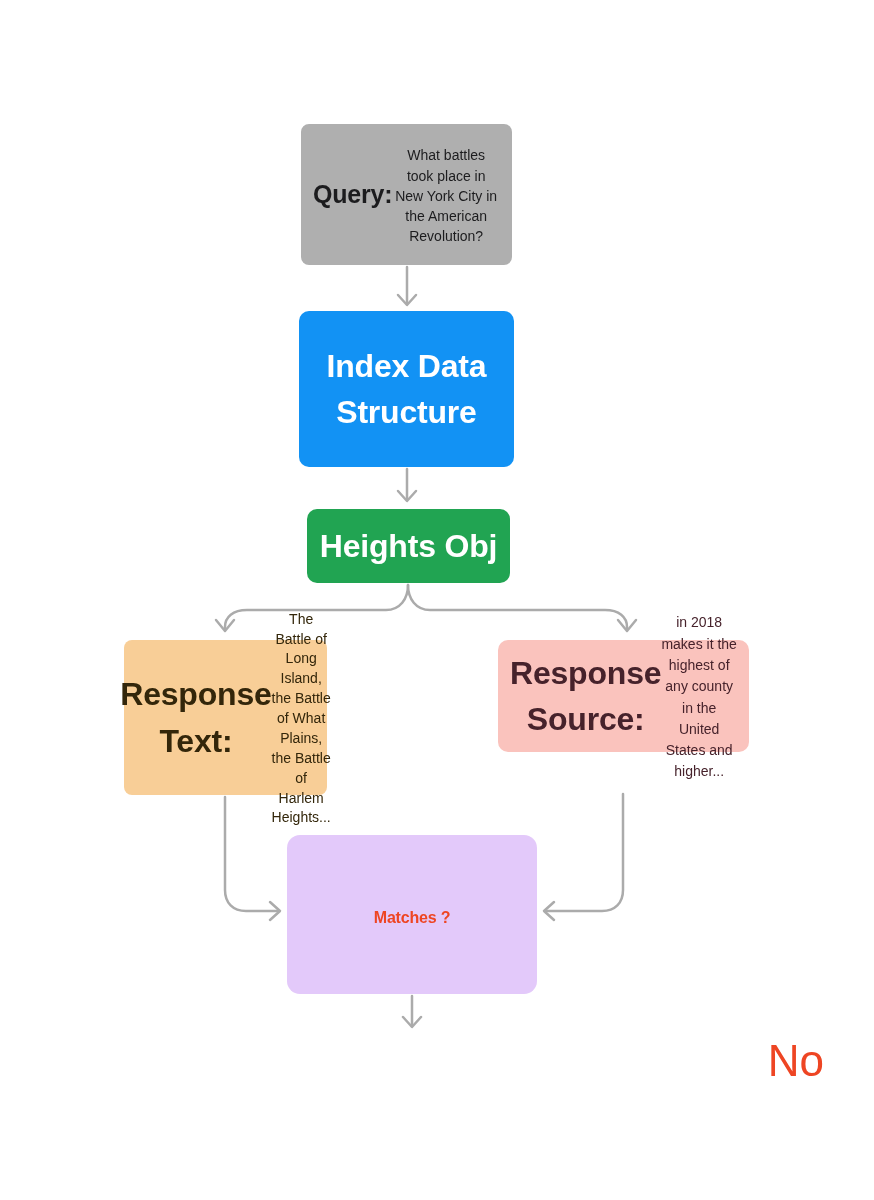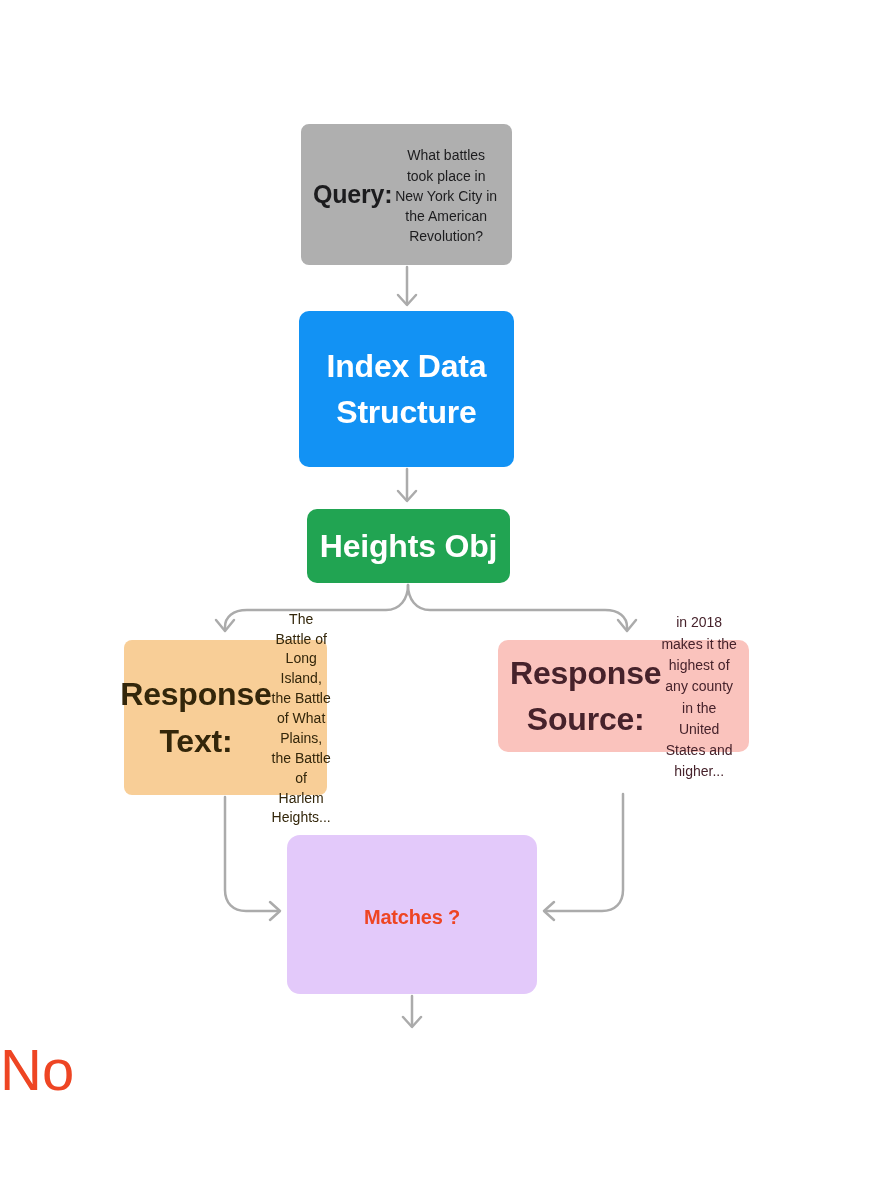--- a/index.html
+++ b/index.html
@@ -84,33 +84,33 @@
   }
   .node-response-source .body { line-height: 1.52; }
   .node-evaluation {
     left: 287px; top: 835px; width: 250px; height: 159px;
     background: var(--evaluation-bg, #E3C9FA);
     color: var(--evaluation-text, #2B1B3D);
     border-radius: 13px;
   }
   .node-evaluation .question {
     font-weight: 700;
-    font-size: 20px;
+    font-size: 16px;
     letter-spacing: -0.2px;
     line-height: 1.45;
     margin-top: 6px;
     color: var(--accent-red, #EE4523);
   }
   .result-label {
     position: absolute;
     left: 0;
     top: 1036px;
     width: 824px;
-    text-align: left;
-    font-size: 58px;
+    text-align: right;
+    font-size: 44px;
     font-weight: 500;
     color: var(--accent-red, #EE4523);
   }
 </style>
 </head>
 <body>
 
 <div class="canvas">
 
   <svg class="connectors" viewBox="0 0 874 1200" xmlns="http://www.w3.org/2000/svg">

